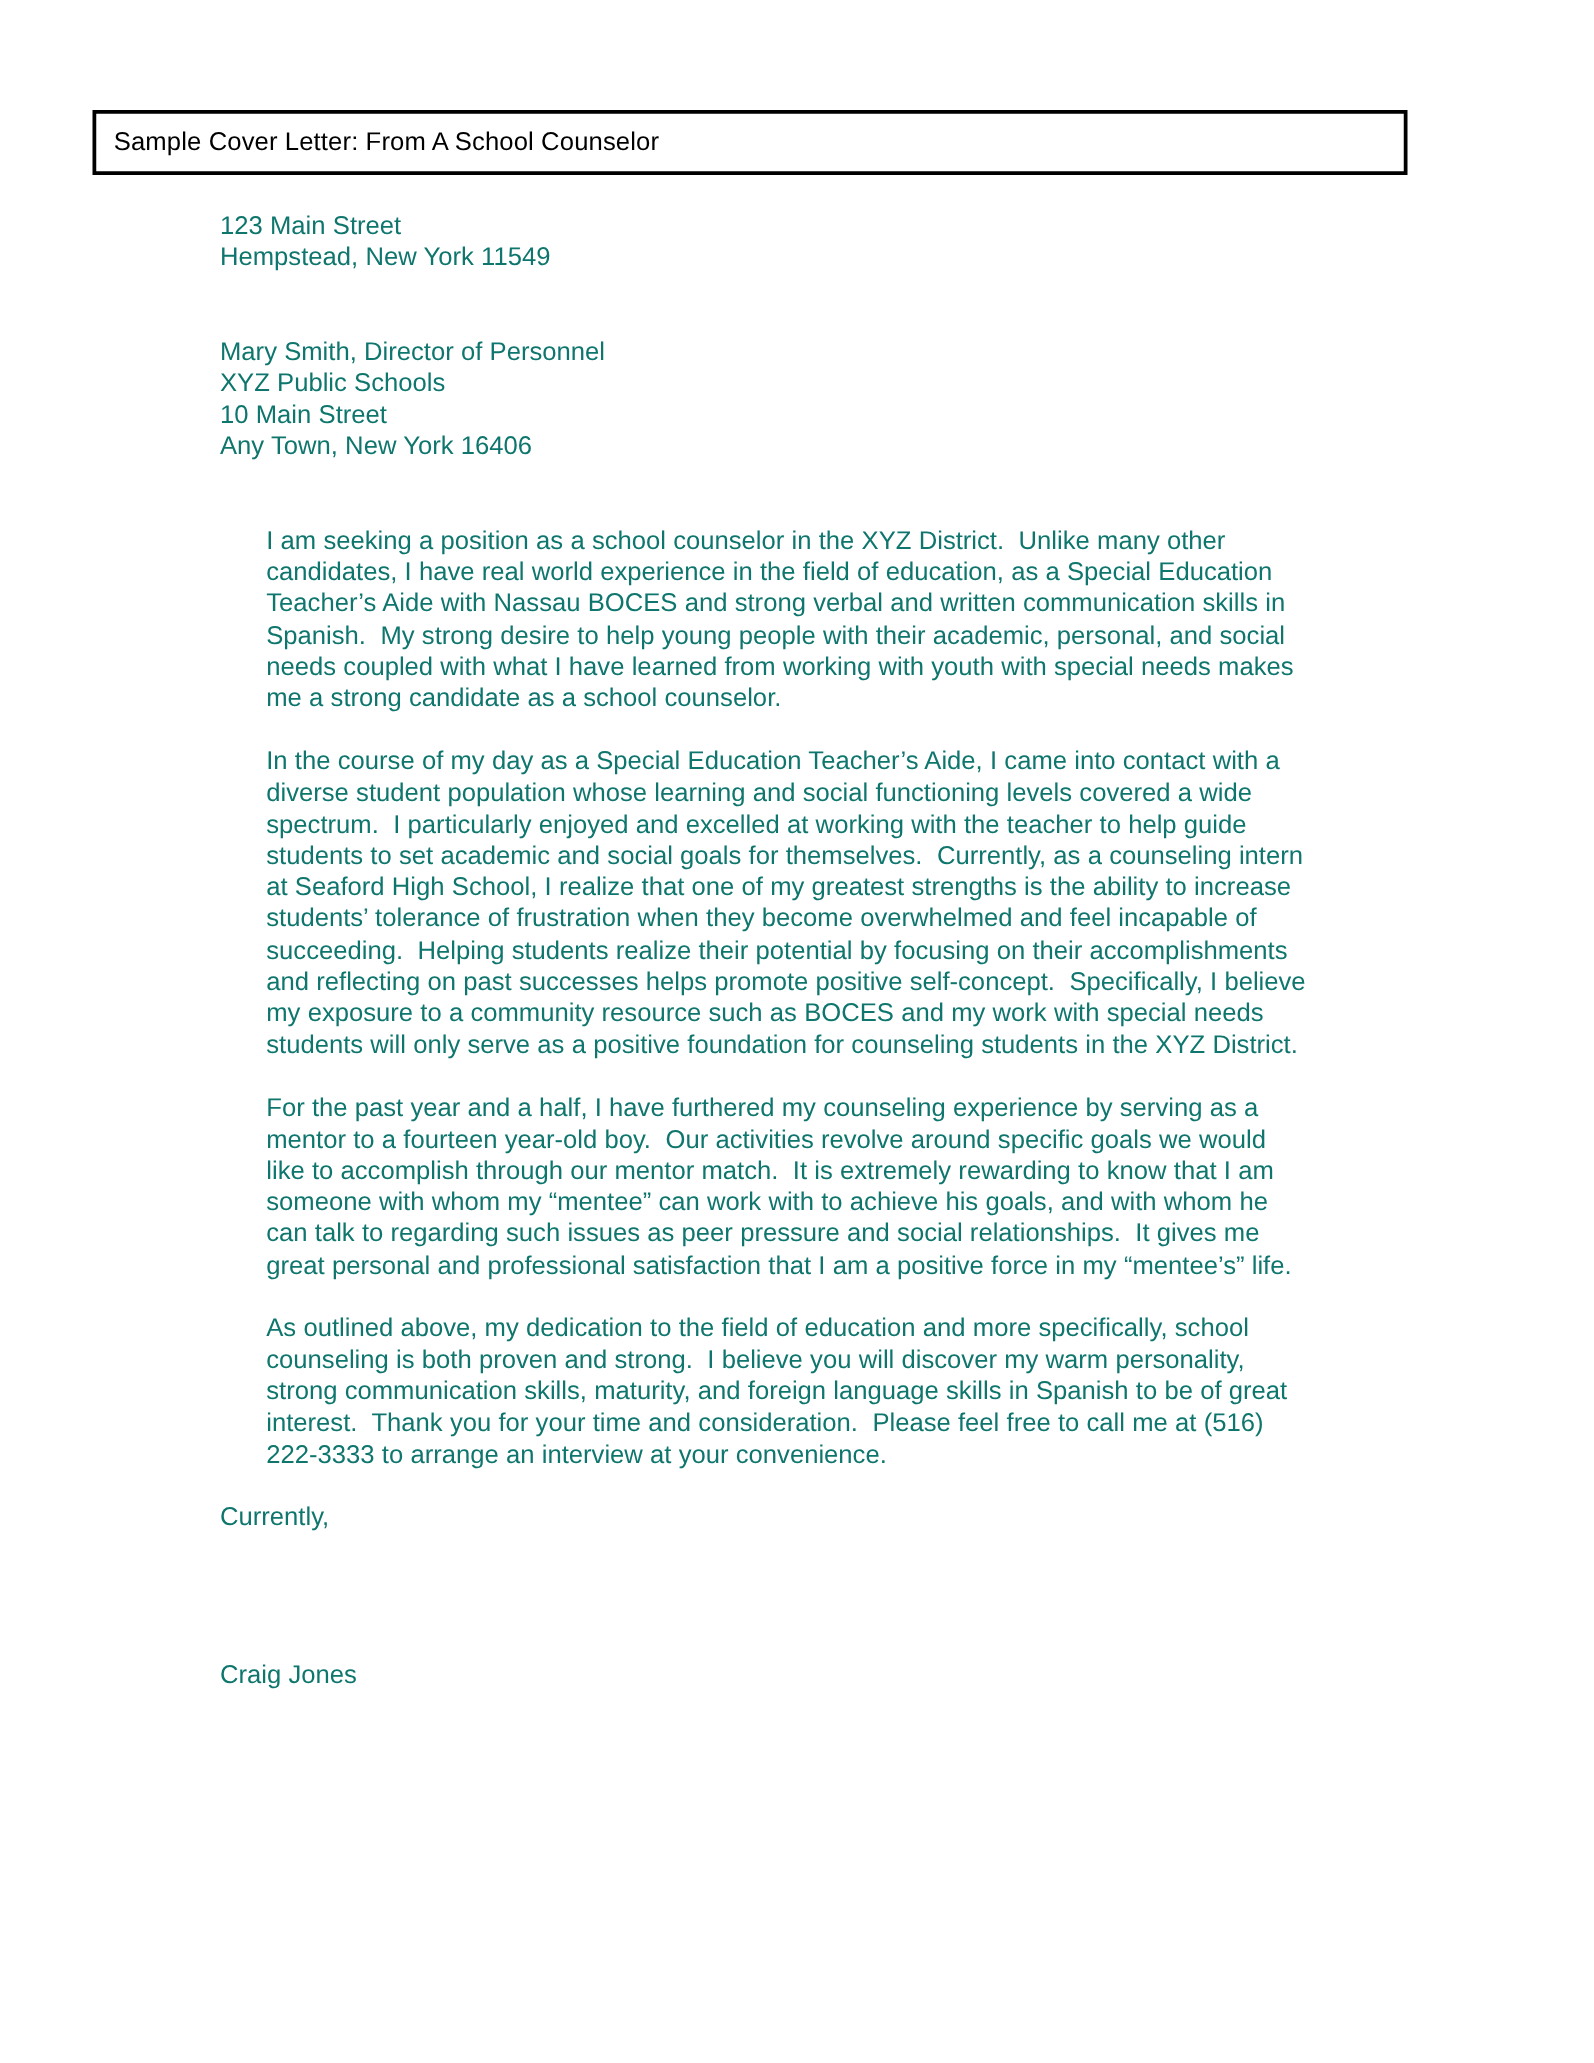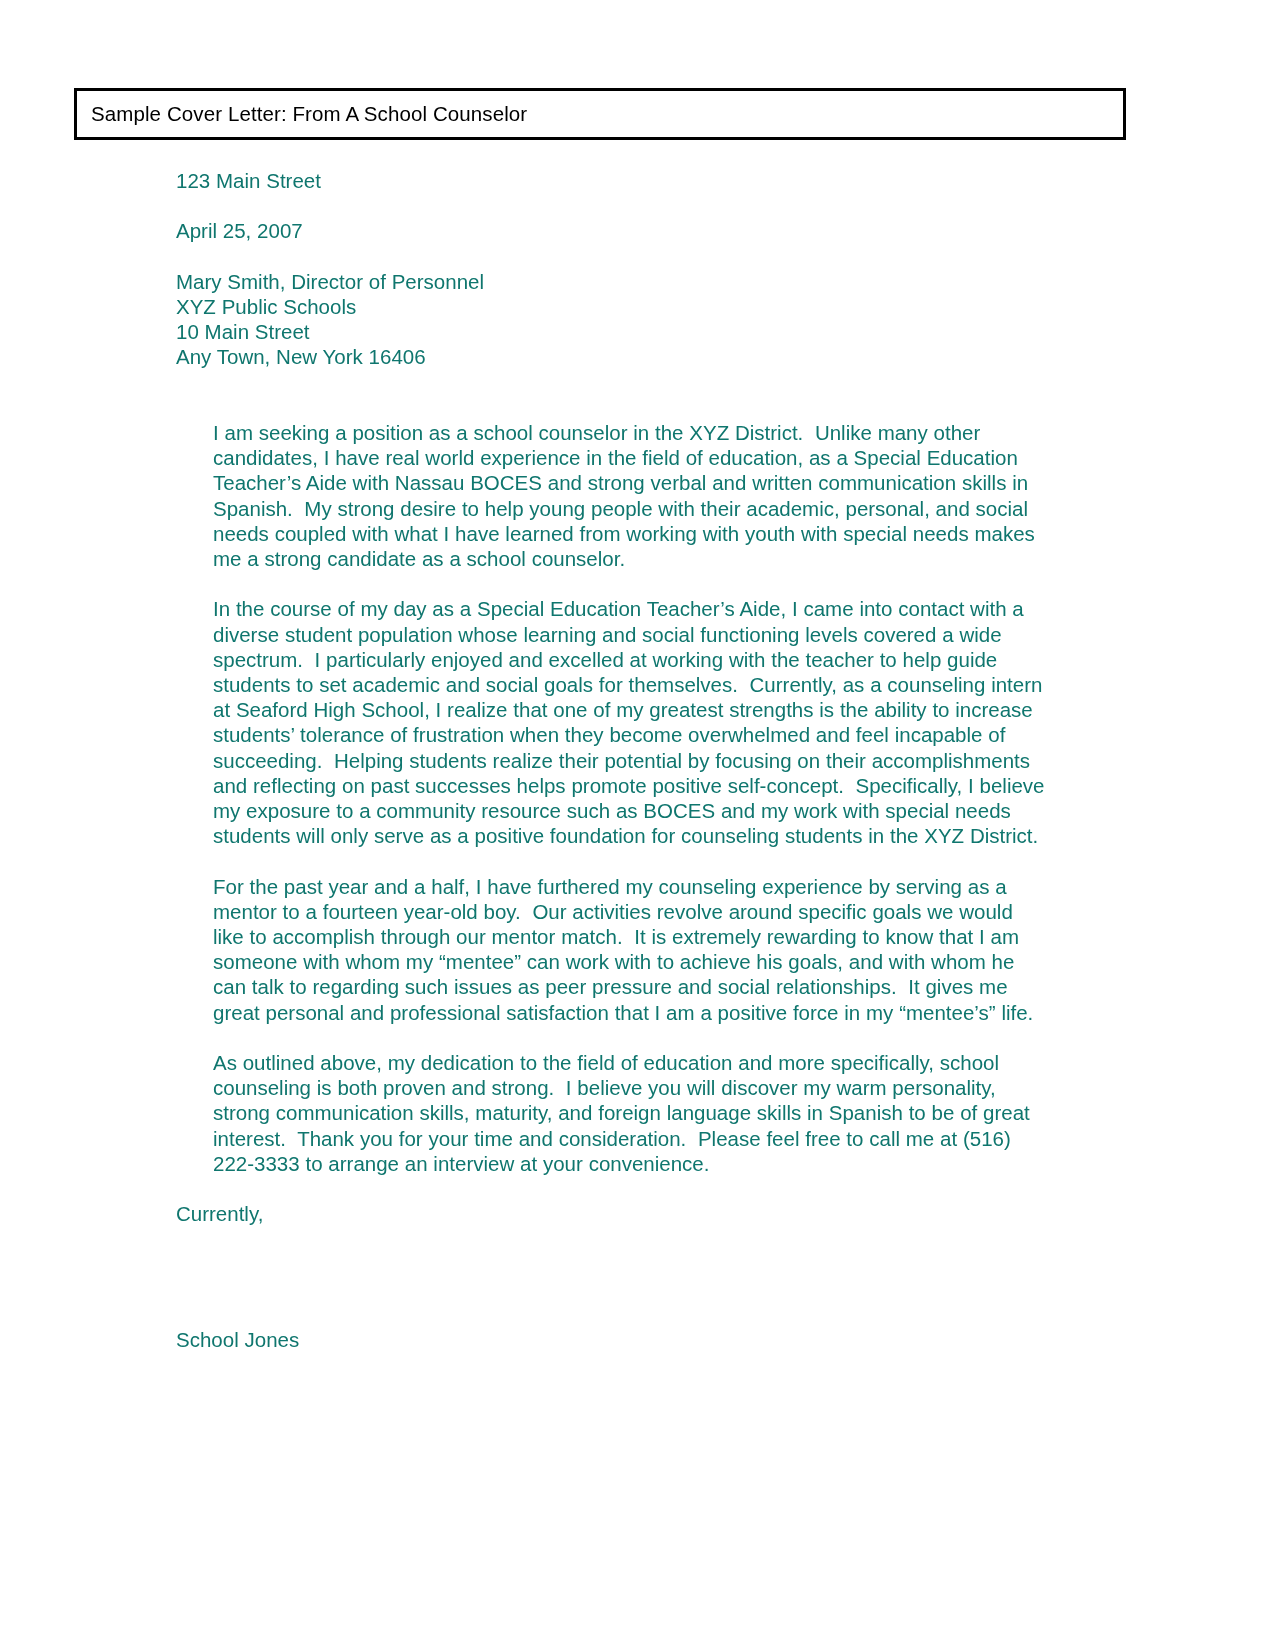--- a/index.html
+++ b/index.html
@@ -75,24 +75,24 @@
 
 <div class="page">
 
   <div class="title-box">
     <div class="title-text">Sample Cover Letter:  From A School Counselor</div>
   </div>
 
   <div class="letter">
 
     <div class="block">123 Main Street</div>
+    <div class="block">Hempstead, New York 11549</div>
 
     <div class="spacer-line"></div>
 
-    <div class="block">April 25, 2007</div>
 
     <div class="spacer-line"></div>
 
     <div class="block">Mary Smith, Director of Personnel</div>
     <div class="block">XYZ Public Schools</div>
     <div class="block">10 Main Street</div>
     <div class="block">Any Town, New York 16406</div>
 
     <div class="spacer-line"></div>
 
@@ -112,17 +112,17 @@
     <div class="spacer-line"></div>
 
     <div class="block para">As outlined above, my dedication to the field of education and more specifically, school counseling is both proven and strong.  I believe you will discover my warm personality, strong communication skills, maturity, and foreign language skills in Spanish to be of great interest.  Thank you for your time and consideration.  Please feel free to call me at (516) 222-3333 to arrange an interview at your convenience.</div>
 
     <div class="spacer-line"></div>
 
     <div class="block">Currently,</div>
 
     <div class="spacer-sign"></div>
 
-    <div class="block">School Jones</div>
+    <div class="block">Craig Jones</div>
 
   </div>
 
 </div>
 
 </body></html>

